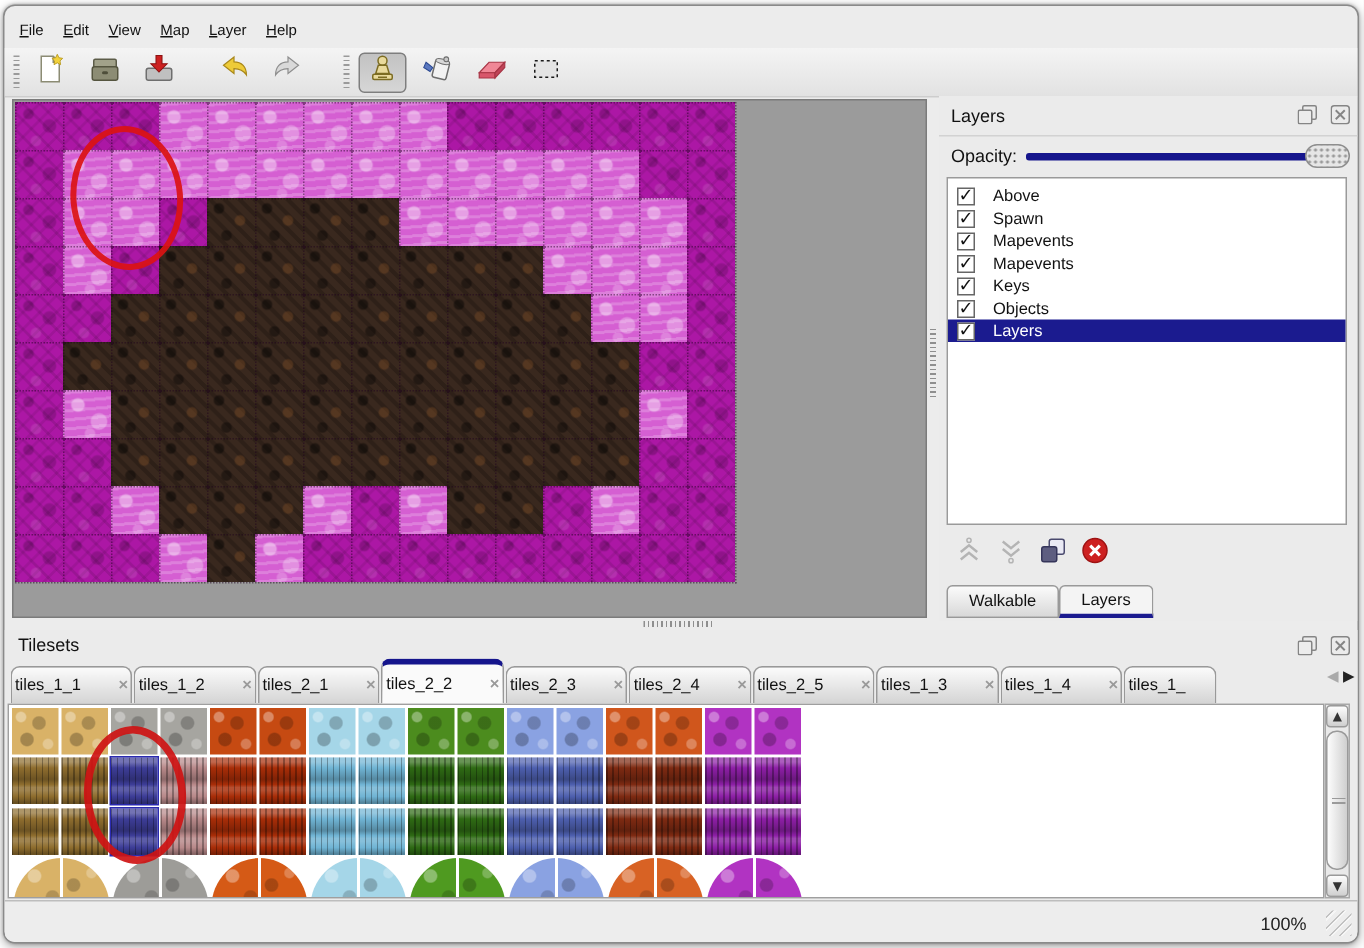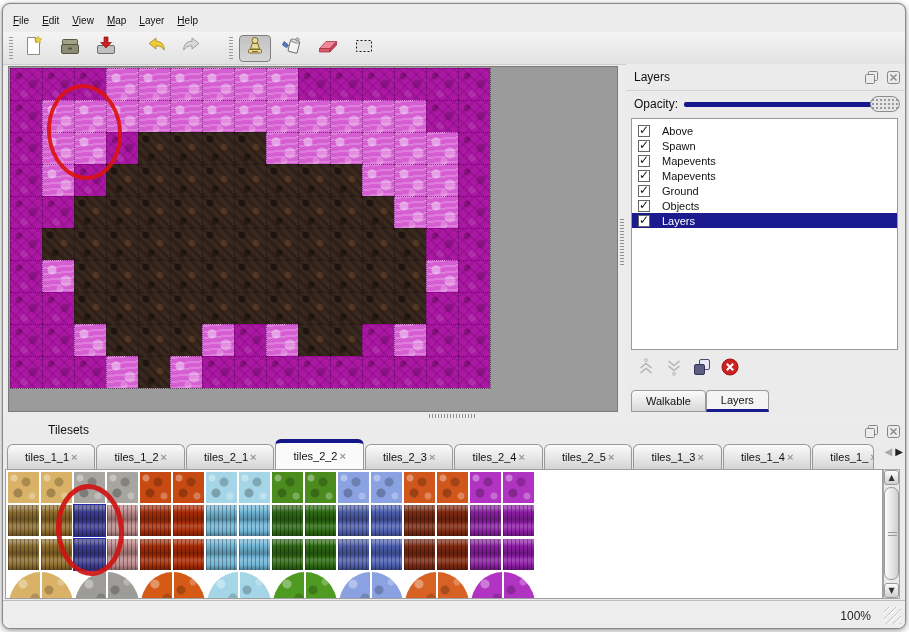--- a/index.html
+++ b/index.html
@@ -79,21 +79,21 @@
   #layer-buttons { position:absolute; left:0; top:292px; right:0; height:26px; display:flex; align-items:center; padding-left:9px; gap:6px; }
   .layer-btn { width:22px; height:22px; display:flex; align-items:center; justify-content:center; }
   #panel-tabs { position:absolute; left:5px; top:326px; height:24px; display:flex; }
   .ptab { height:22px; padding:0 14px; display:flex; align-items:center; font-size:11px; color:#111;
       background:linear-gradient(#fbfbfb,#d8d8d8); border:1px solid #999; border-radius:4px 4px 0 0; }
   .ptab.active { background:#f4f4f4; border-bottom:3px solid #1b1b8f; }
 
   
   #tilesets-panel { position:absolute; left:0; top:416px; width:904px; height:180px; background:#ebebeb; }
   #ts-tabs { position:absolute; left:4px; top:18px; right:30px; height:31px; display:flex; align-items:flex-end; overflow:hidden; }
-  .ts-tab { height:25px; padding:0 17px; display:flex; align-items:center; gap:2px; font-size:11px; color:#111; white-space:nowrap;
+  .ts-tab { height:25px; padding:0 2px; display:flex; align-items:center; gap:25px; font-size:11px; color:#111; white-space:nowrap;
       background:linear-gradient(#fbfbfb,#d4d4d4); border:1px solid #999; border-bottom:none; border-radius:6px 6px 0 0; margin-right:1px; }
   .ts-tab.active { height:30px; background:#fafafa; border-top:4px solid #15158c; z-index:3; }
   .ts-tab.truncated { max-width:62px; overflow:hidden; }
   .tab-close { color:#9a9a9a; font-weight:bold; font-size:11px; }
   #ts-scroll-btns { position:absolute; right:4px; top:26px; display:flex; gap:3px; font-size:10px; }
   #ts-scroll-btns .left { color:#aaa; } #ts-scroll-btns .right { color:#222; }
   #ts-content { position:absolute; left:2px; top:49px; width:878px; height:130px; background:#fff; border:1px solid #9f9f9f; overflow:hidden; }
   .ts-tile { position:absolute; width:31px; height:31px; }
   .ts-rough { background-image:
       radial-gradient(circle at 6px 6px, rgba(255,255,255,.35) 3px, transparent 4px),
@@ -412,21 +412,21 @@
         <div class="layer-row">
           <span class="layer-check">
             <span class="glyph">✓</span>
           </span>
           <span class="layer-name">Mapevents</span>
         </div>
         <div class="layer-row">
           <span class="layer-check">
             <span class="glyph">✓</span>
           </span>
-          <span class="layer-name">Ground</span>
+          <span class="layer-name">Keys</span>
         </div>
         <div class="layer-row">
           <span class="layer-check">
             <span class="glyph">✓</span>
           </span>
           <span class="layer-name">Objects</span>
         </div>
         <div class="layer-row selected">
           <span class="layer-check">
             <span class="glyph">✓</span>
@@ -465,21 +465,21 @@
           <span>Walkable</span>
         </div>
         <div class="ptab active">
           <span>Layers</span>
         </div>
       </div>
   </div>
 
   <div id="tilesets-panel">
     <div class="panel-header" style="height:21px; border-bottom:none;">
-      <span class="panel-title" style="top:3px; left:9px;margin-left:36px;">Tilesets</span>
+      <span class="panel-title" style="top:3px; left:9px;">Tilesets</span>
       <span class="win-icons" style="top:4px; right:7px;">
         <span><svg width="13" height="13" viewBox="0 0 13 13">
               <rect x="3.5" y="0.5" width="9" height="9" rx="1" fill="none" stroke="#858585"></rect>
               <rect x="0.5" y="3.5" width="9" height="9" rx="1" fill="#ececec" stroke="#858585"></rect>
             </svg></span>
         <span><svg width="13" height="13" viewBox="0 0 13 13">
               <rect x="0.5" y="0.5" width="12" height="12" rx="2" fill="none" stroke="#858585"></rect>
               <path d="M3.5 3.5l6 6M9.5 3.5l-6 6" stroke="#858585" stroke-width="1.3"></path>
             </svg></span>
       </span>

